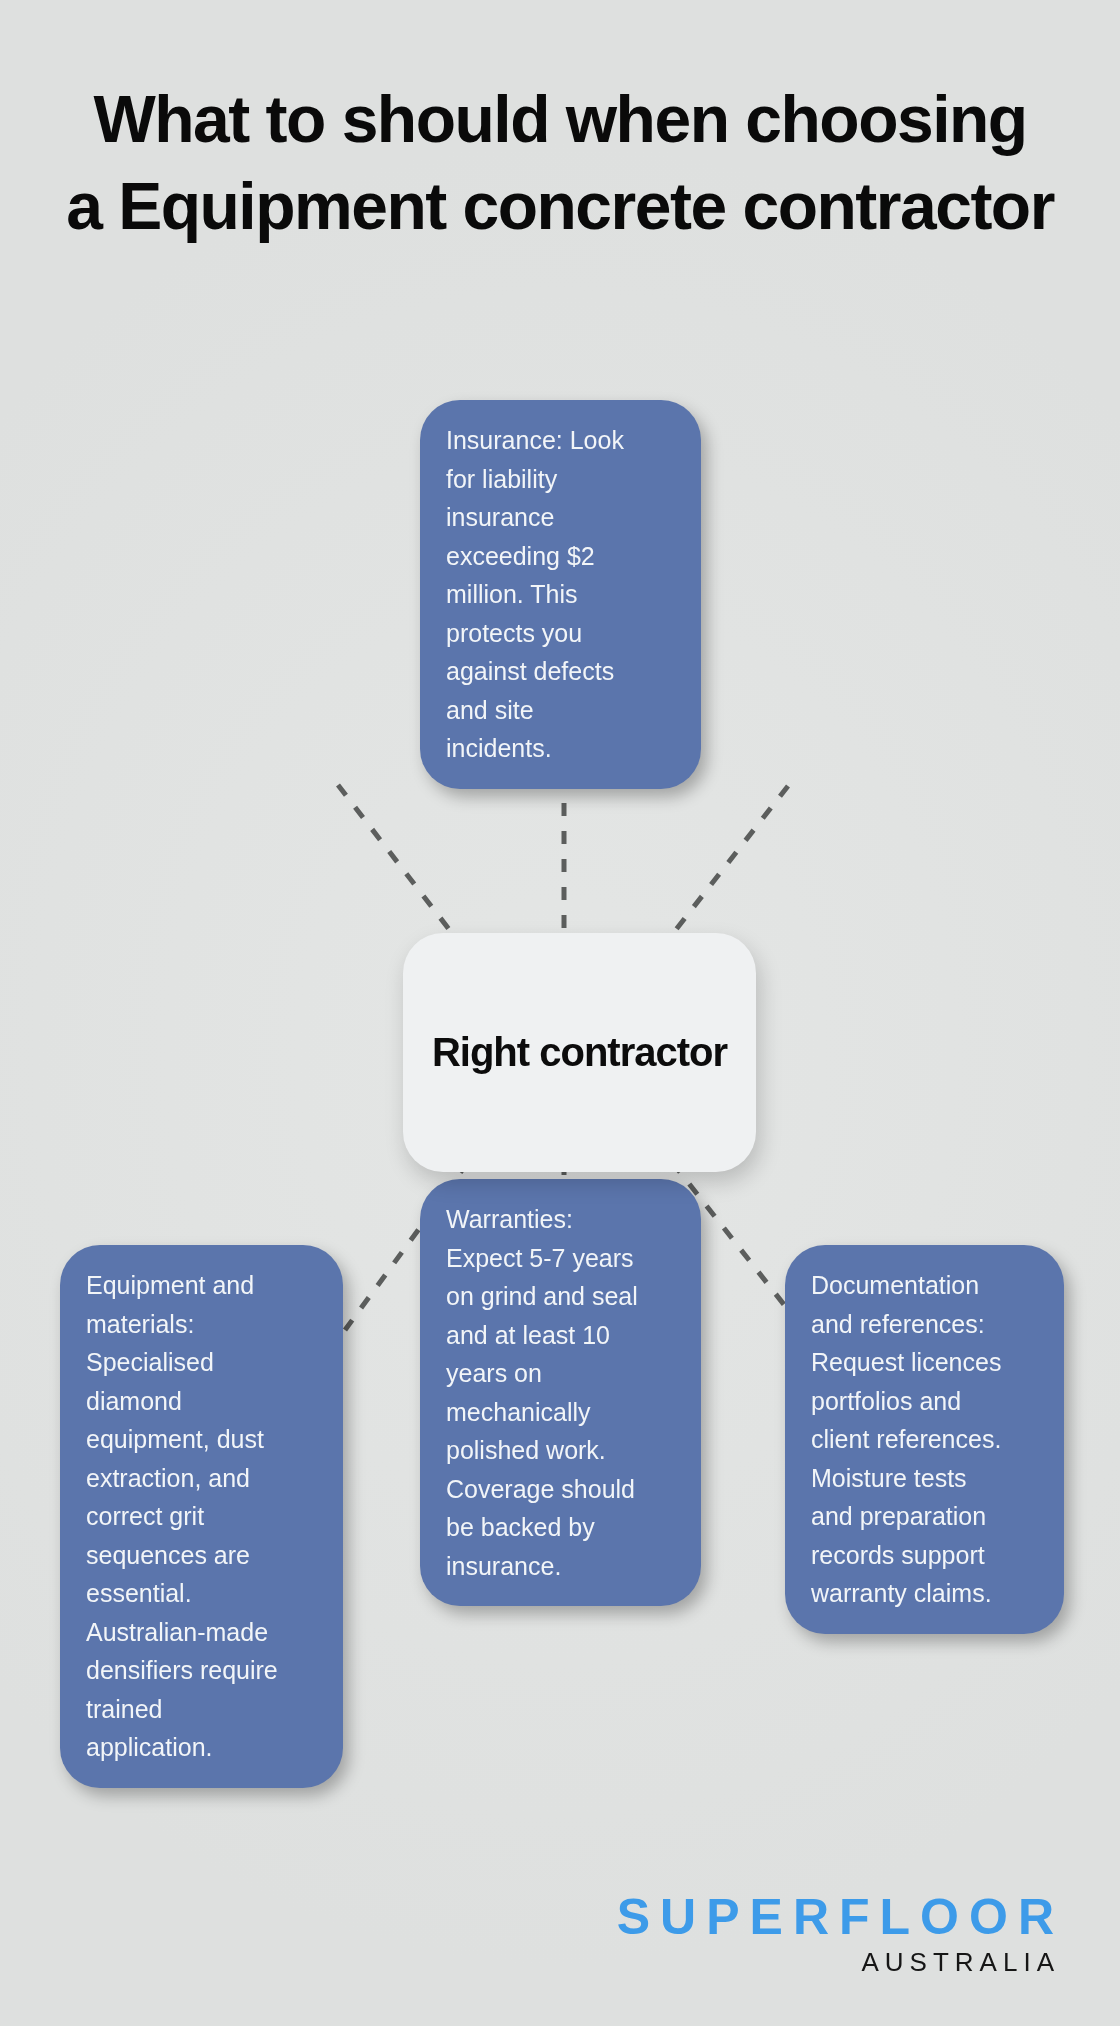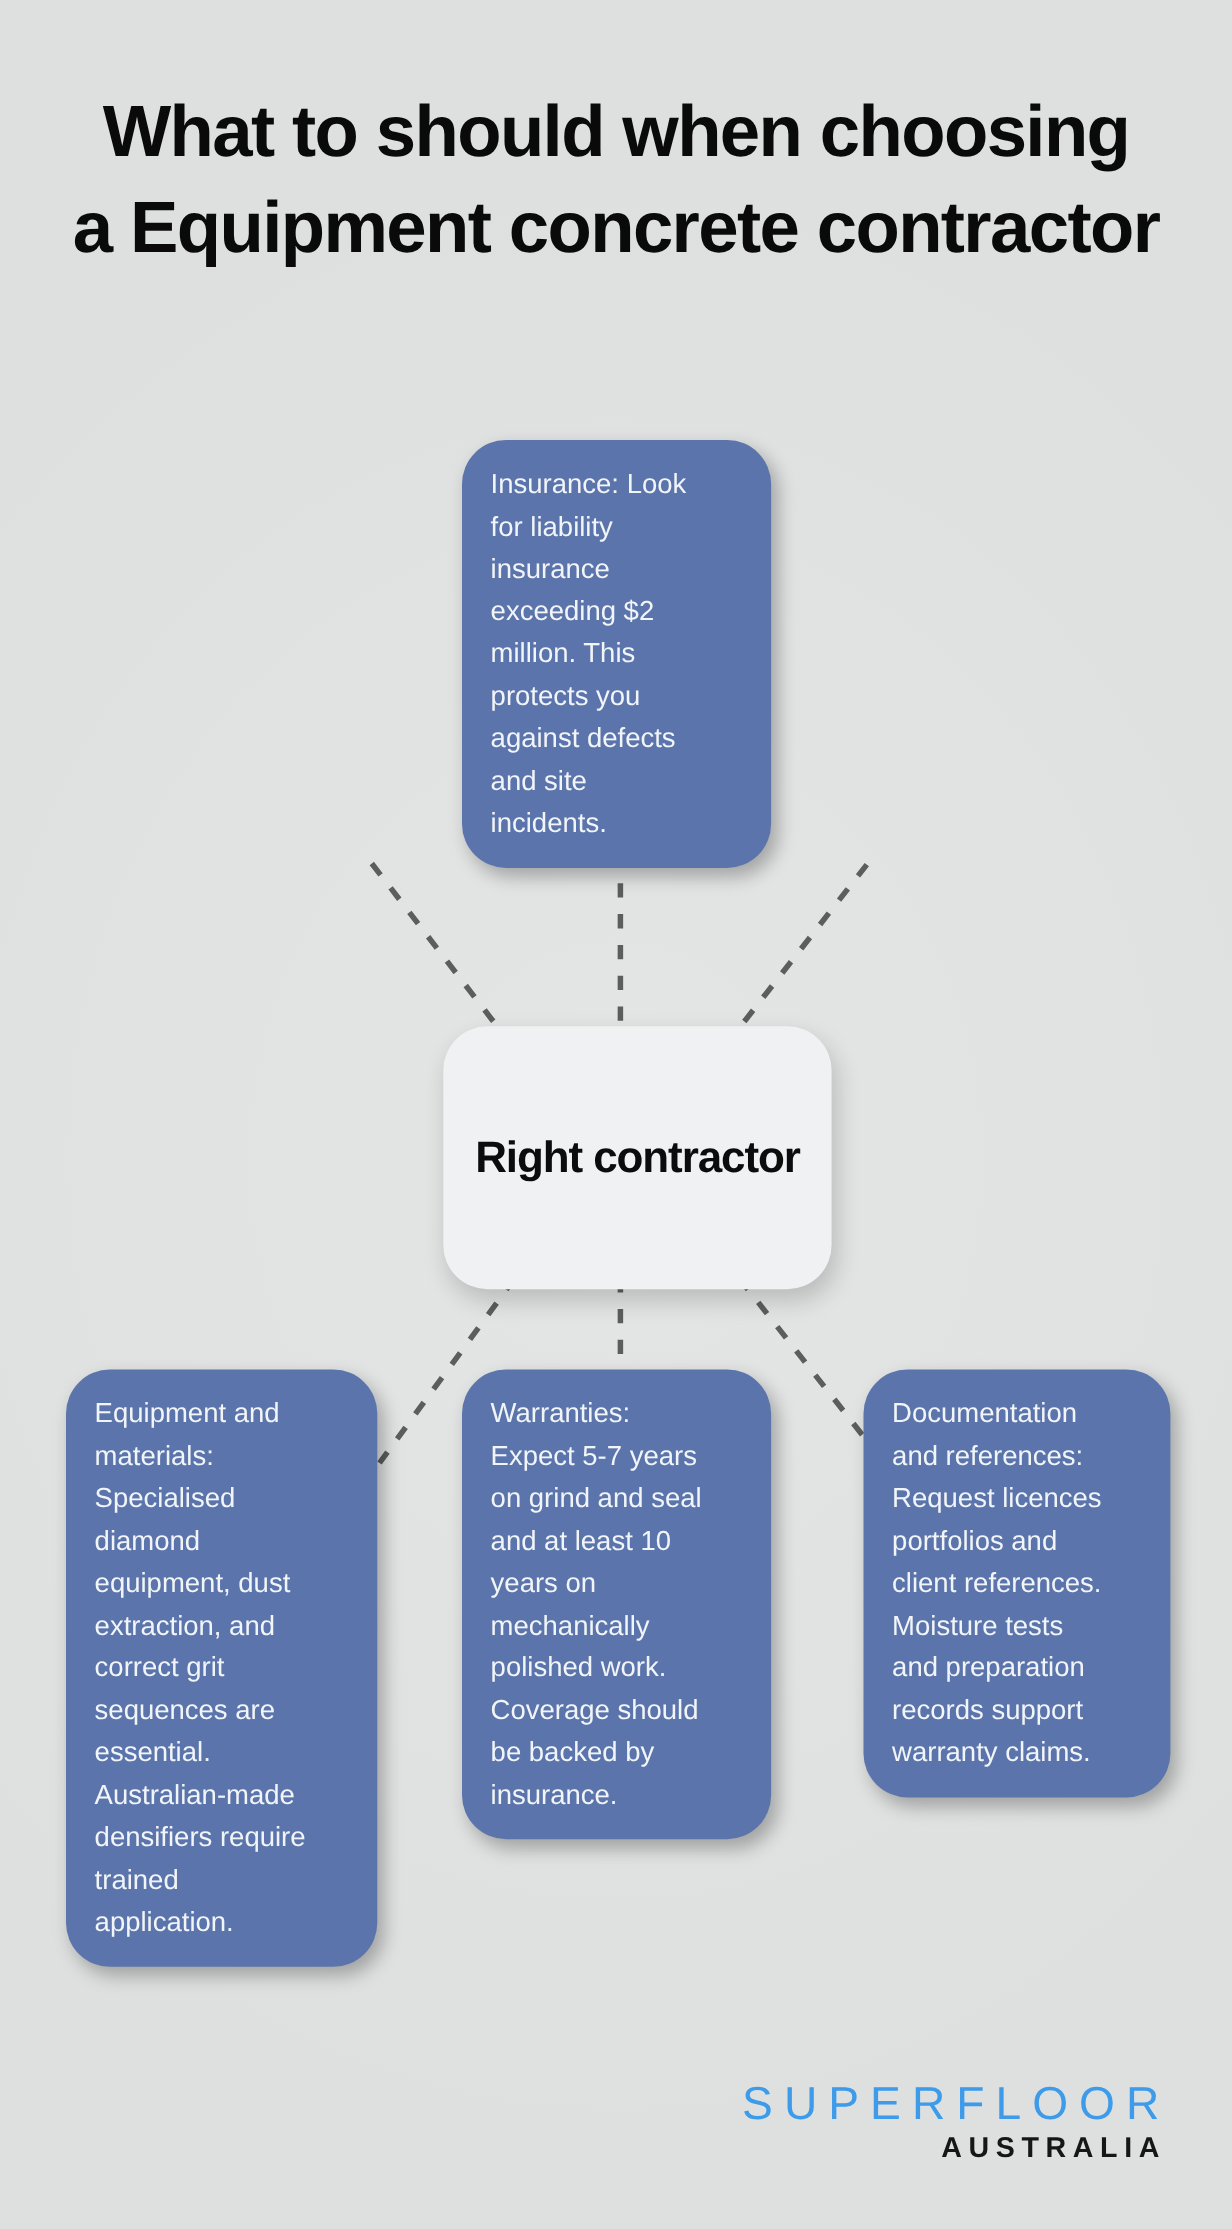--- a/index.html
+++ b/index.html
@@ -50,21 +50,21 @@
   }
   .node-text {
     font-size: 25px;
     line-height: 38.5px;
     white-space: pre-line;
   }
   .n1 { left: 60px;  top: 400px;  width: 284px; }
   .n2 { left: 420px; top: 400px;  width: 281px; }
   .n3 { left: 785px; top: 400px;  width: 280px; }
   .n4 { left: 60px;  top: 1245px; width: 283px; }
-  .n5 { left: 420px; top: 1245px; width: 281px; }
+  .n5 { left: 420px; top: 1179px; width: 281px; }
   .n6 { left: 785px; top: 1245px; width: 279px; }
 
   .center-box {
     position: absolute;
     left: 387px; top: 933px;
     width: 353px; height: 239px;
     background: var(--center_fill);
     border-radius: 40px;
     box-shadow: 4px 10px 22px rgba(0,0,0,0.18);
     display: flex;
@@ -81,30 +81,30 @@
   }
 
   .logo {
     position: absolute;
     right: 66px; top: 1888px;
     display: flex;
     flex-direction: column;
     align-items: flex-end;
   }
   .logo-brand {
-    font-size: 42px;
-    font-weight: normal;
+    font-size: 50px;
+    font-weight: bold;
     letter-spacing: 10px;
     margin-right: -10px; 
     color: var(--logo_blue);
     white-space: nowrap;
   }
   .logo-sub {
     font-size: 26px;
-    font-weight: 700;
+    font-weight: 400;
     letter-spacing: 6px;
     margin-right: -6px;
     margin-top: 1px;
     color: var(--logo_black);
     white-space: nowrap;
     margin-left: 12px;
   }
 </style>
 </head>
 <body>

